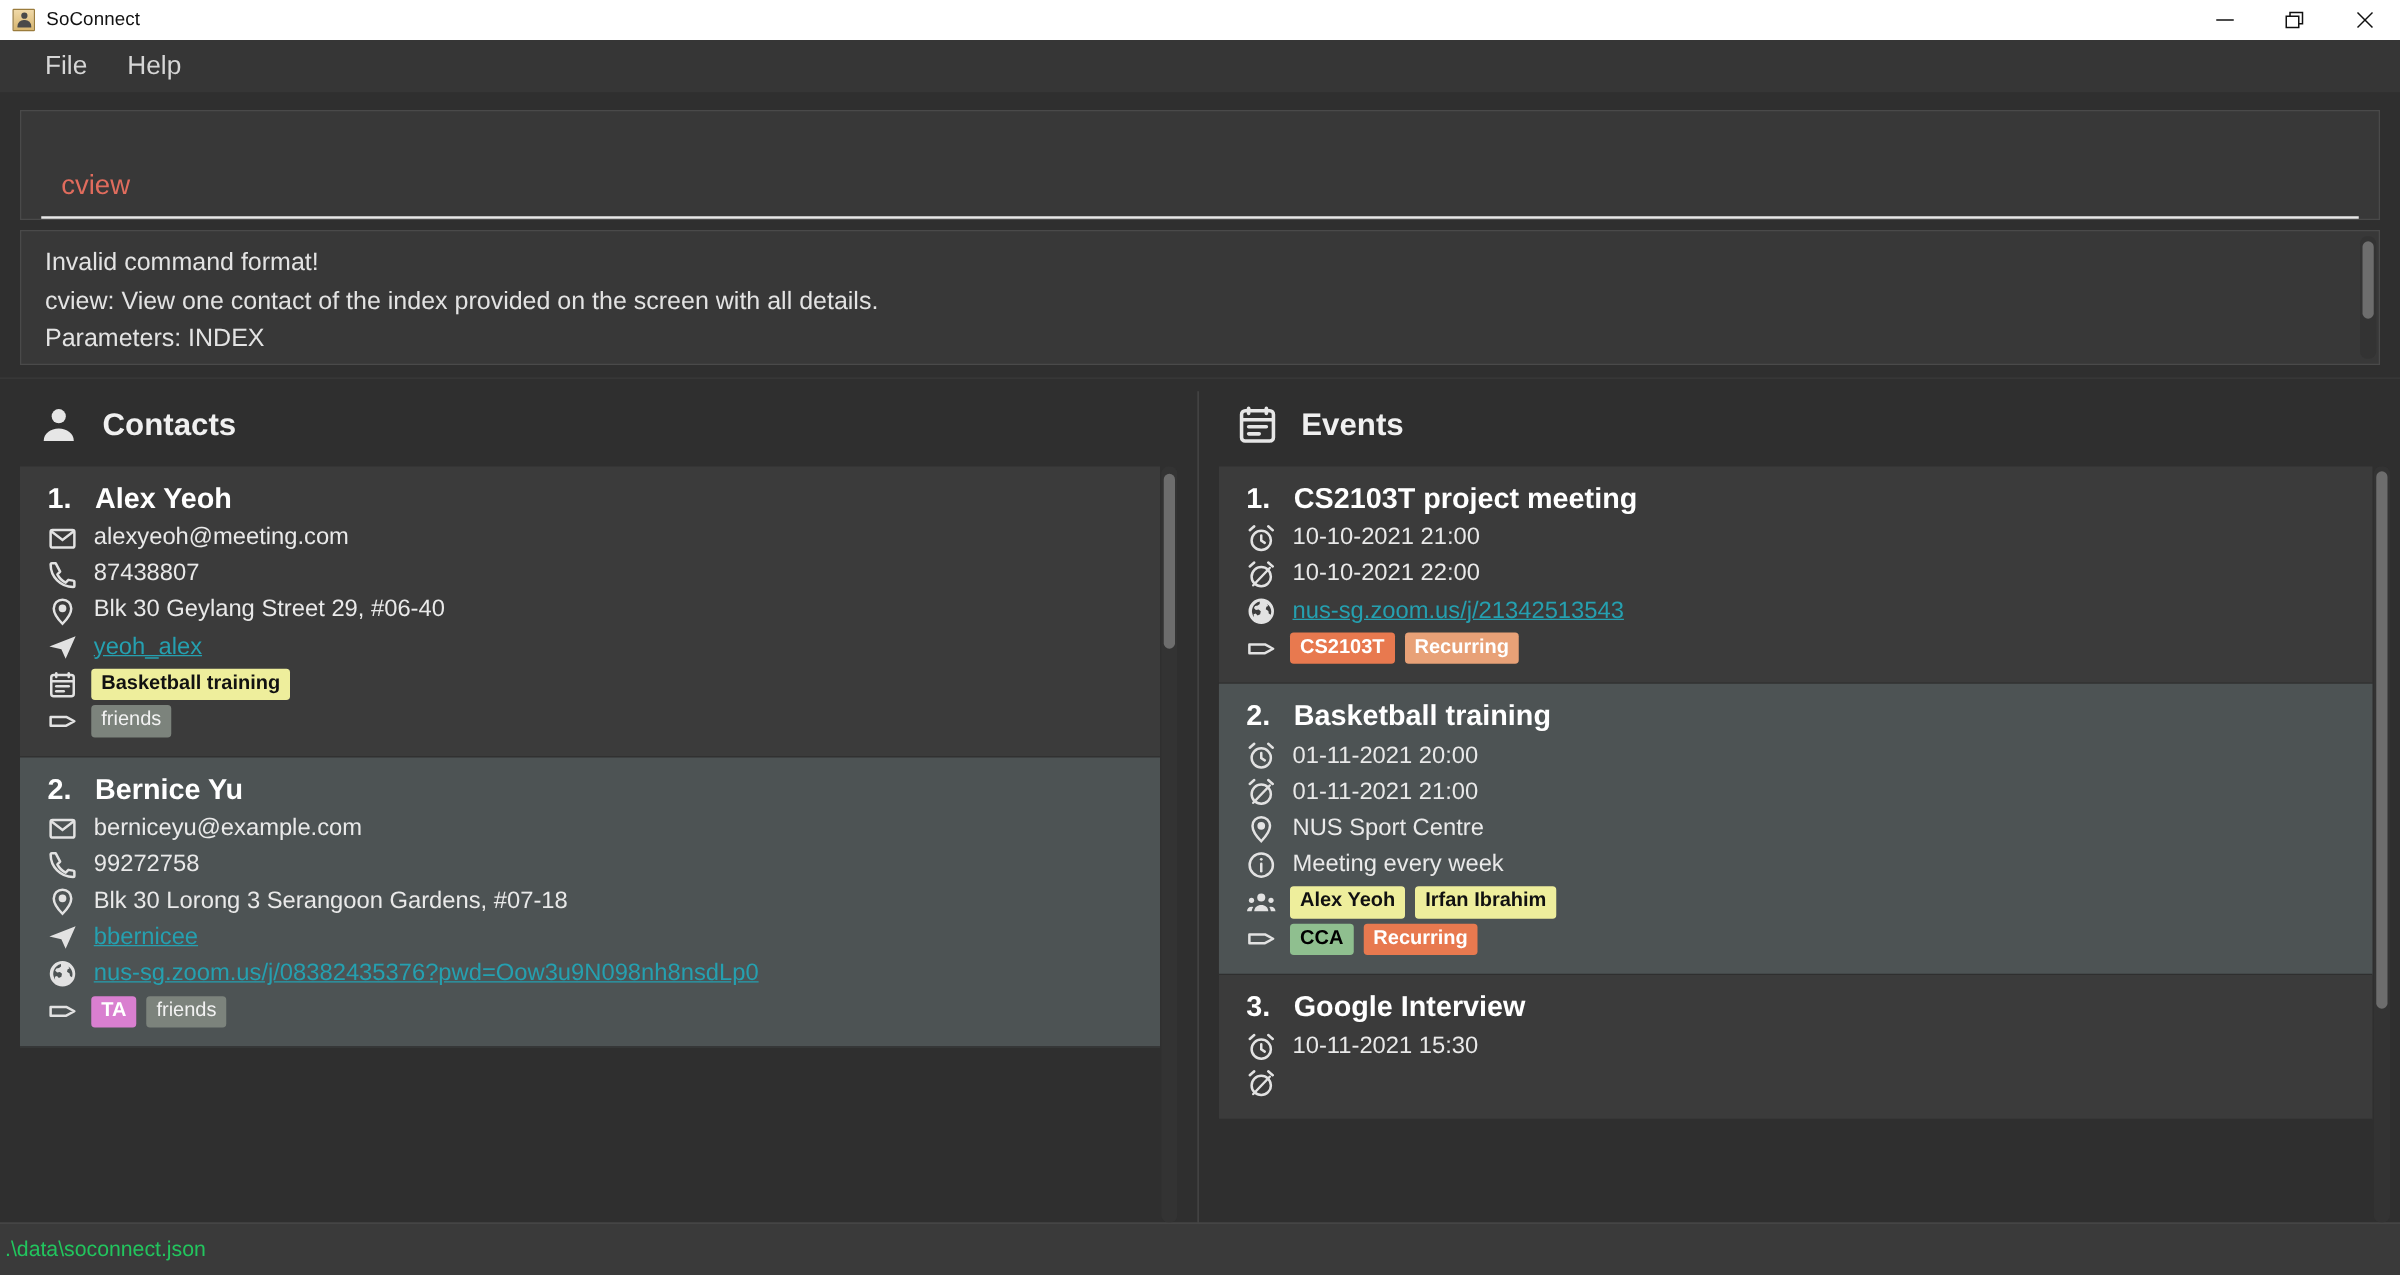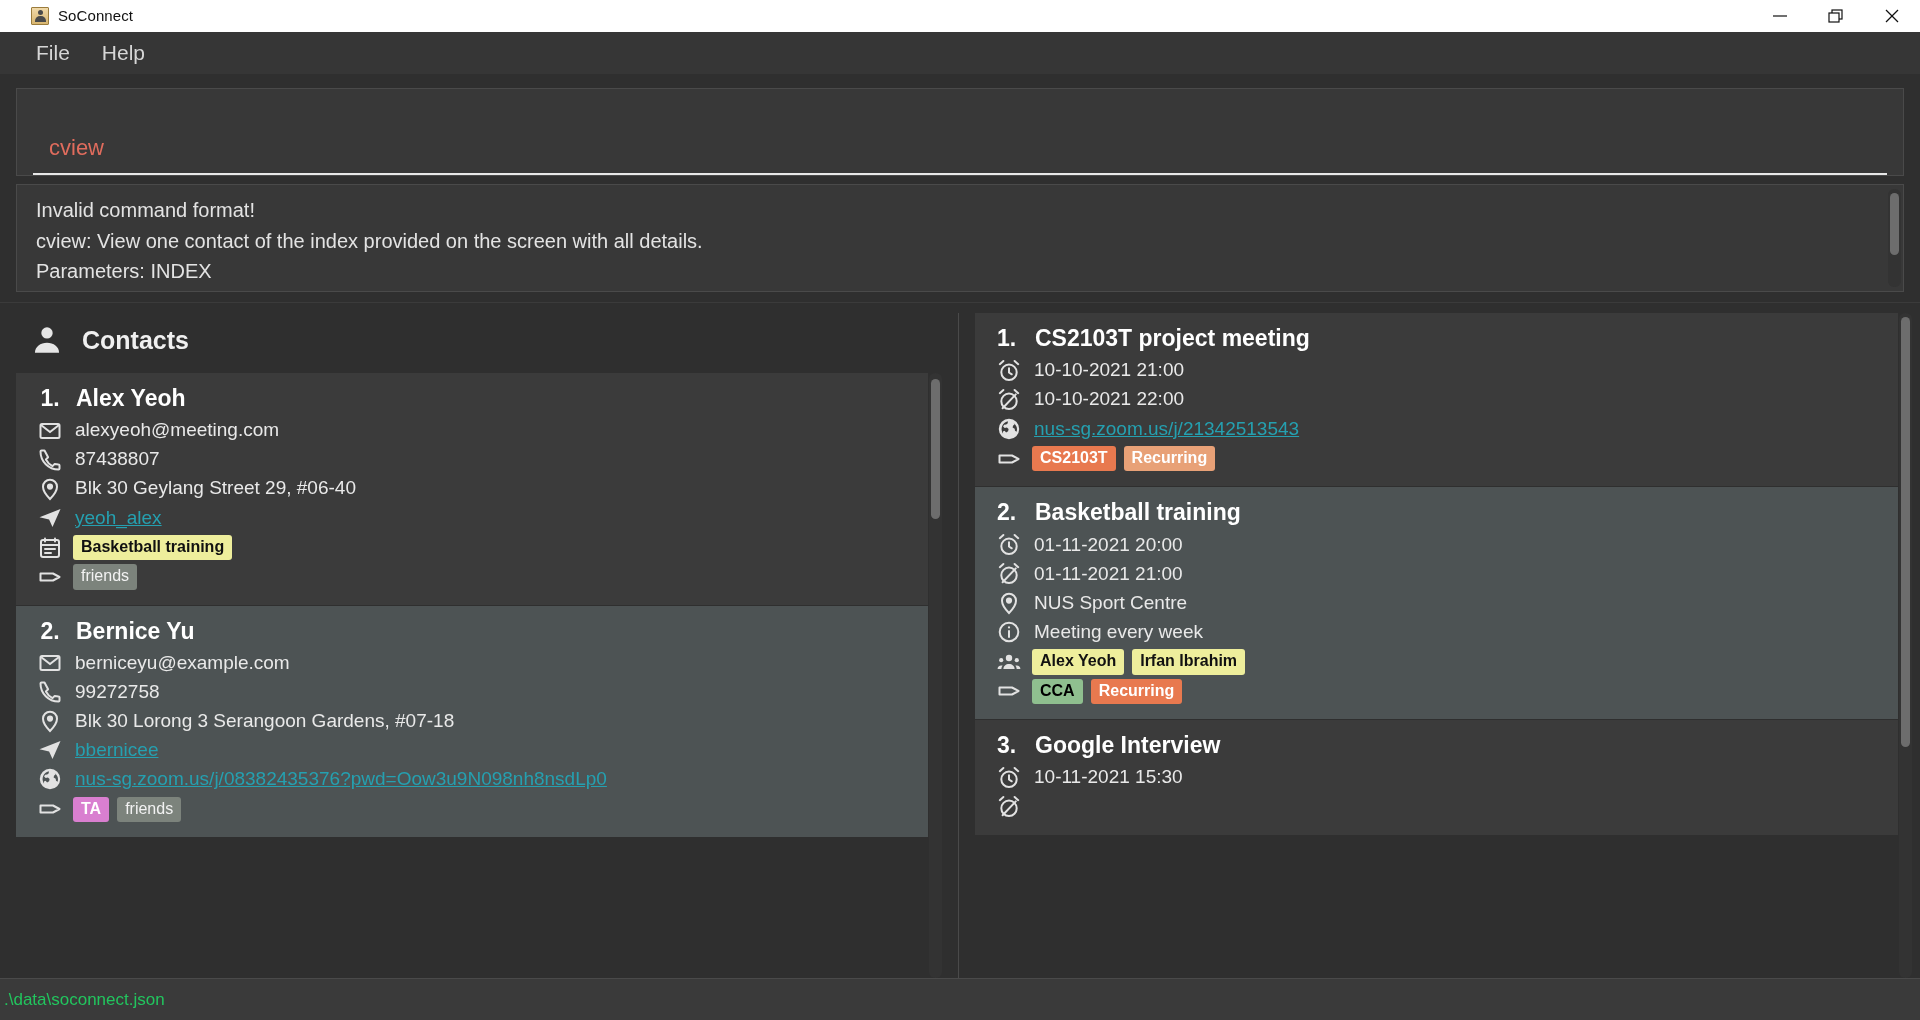--- a/index.html
+++ b/index.html
@@ -11,21 +11,20 @@
     font-family: "Liberation Sans", sans-serif;
   }
 
   
   #titlebar {
     height: 32px;
     background: #ffffff;
     display: flex;
     align-items: center;
     border-bottom: 1px solid #ffffff;
-    margin-left: 21px;
   }
   #titlebar .app-icon {
     width: 18px; height: 18px;
     margin-left: 10px; margin-right: 9px;
     background: linear-gradient(#f0d9a8, #d8b670);
     border: 1px solid #9b7c3c;
     border-radius: 1px;
     position: relative;
   }
   #titlebar .app-icon::before {
@@ -151,21 +150,21 @@
     padding: 10px 0 0 0;
     border-top: 1px solid #3b3b3b;
     margin-top: 10px;
   }
   .panel {
     display: flex;
     flex-direction: column;
     min-height: 0;
     position: relative;
   }
-  #contacts-panel { width: 958px; padding: 0 16px 0 16px; text-align: center; }
+  #contacts-panel { width: 958px; padding: 0 16px 0 16px; }
   #events-panel   { flex: 1; padding: 0 8px 0 16px; border-left: 1px solid #4a4a4a; }
 
   .panel-header {
     display: flex;
     align-items: center;
     gap: 18px;
     padding: 10px 0 16px 14px;
     flex: 0 0 auto;
   }
   .panel-header .phicon { width: 34px; height: 34px; color: #e6e6e6; }
@@ -437,20 +436,33 @@
               </div>
             </div>
           </div>
         <div class="vscroll-track" style="top:0;bottom:0;right:0;">
           <div class="vscroll-thumb" style="top:6px;height:140px;"></div>
         </div>
       </div>
     </div>
 
     <div class="panel" id="events-panel">
+      <div class="panel-header">
+        <span class="phicon">
+          <svg viewBox="0 0 24 24" fill="none" stroke="currentColor" stroke-width="2">
+            <rect x="3" y="4" width="18" height="17" rx="2"></rect>
+            <line x1="3" y1="9" x2="21" y2="9"></line>
+            <line x1="7" y1="2.5" x2="7" y2="5.5" stroke-linecap="round"></line>
+            <line x1="17" y1="2.5" x2="17" y2="5.5" stroke-linecap="round"></line>
+            <line x1="7" y1="13" x2="17" y2="13" stroke-linecap="round"></line>
+            <line x1="7" y1="17" x2="13" y2="17" stroke-linecap="round"></line>
+          </svg>
+        </span>
+        <span class="panel-title">Events</span>
+      </div>
       <div class="list">
         <div class="list-inner" id="events-list-inner">
             <div class="card">
               <div class="card-title">
                 <span class="idx">1.</span>
                 <span>CS2103T project meeting</span>
               </div>
               <div class="row">
                 <span class="ic">
                   <svg viewBox="0 0 24 24" fill="none" stroke="currentColor" stroke-width="2" stroke-linecap="round">

